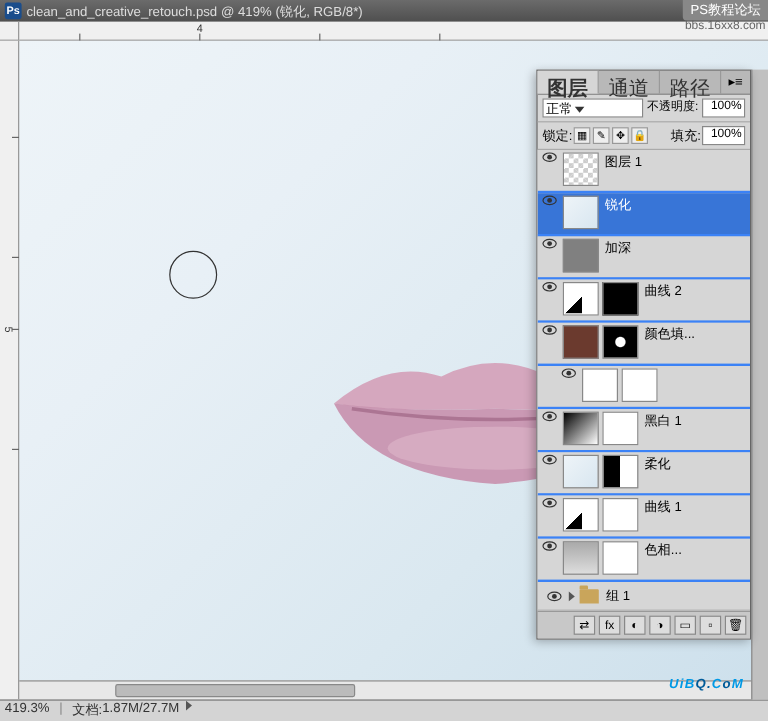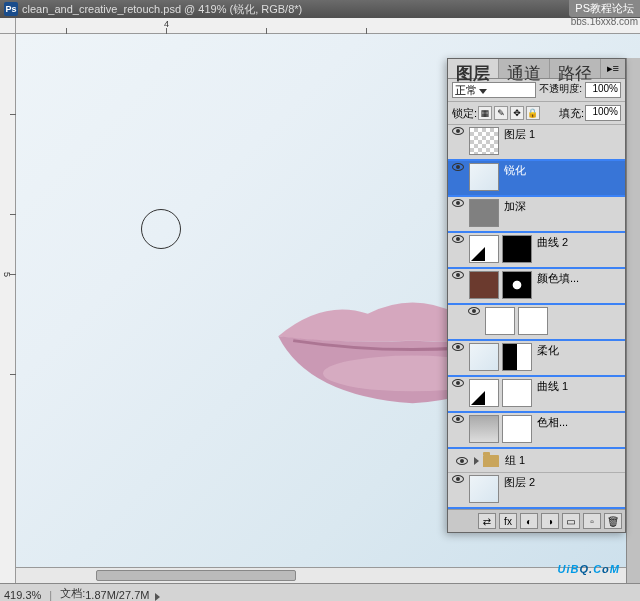--- a/index.html
+++ b/index.html
@@ -17,21 +17,21 @@
 .ruler-h .tick-num{position:absolute;top:1px;font-size:9px;color:#333}
 .ruler-v .tick{position:absolute;left:10px;height:1px;width:6px;background:#666}
 .ruler-v .tick-num{position:absolute;left:2px;font-size:9px;color:#333;writing-mode:vertical-lr}
 .doc{position:absolute;top:16px;left:16px;right:0;bottom:16px;background:linear-gradient(135deg,#eef4f8 0%,#e8f0f6 30%,#dae8f0 70%,#cde0ec 100%);overflow:hidden}
 .face-img{position:absolute;inset:0}
 .lips{position:absolute;top:44%;left:36%;width:55%;height:28%}
 .lips svg{width:100%;height:100%}
 .brush-cursor{position:absolute;top:175px;left:125px;width:40px;height:40px;border:1px solid #333;border-radius:50%}
 .hscroll{position:absolute;bottom:0;left:16px;right:0;height:16px;background:#e8e8e8;border-top:1px solid #999}
 .hscroll-thumb{position:absolute;left:80px;width:200px;top:2px;bottom:2px;background:#bbb;border:1px solid #888;border-radius:2px}
-.statusbar{position:absolute;bottom:0;left:0;right:0;height:18px;background:#d4d4d4;display:flex;align-items:flex-end;padding:0 4px;font-size:10px;color:#333;border-top:1px solid #888}
+.statusbar{position:absolute;bottom:0;left:0;right:0;height:18px;background:#d4d4d4;display:flex;align-items:flex-start;padding:0 4px;font-size:10px;color:#333;border-top:1px solid #888}
 .status-sep{margin:0 8px;color:#888}
 .layers-panel{position:absolute;top:58px;right:14px;width:179px;background:#d6d6d6;border:1px solid #666;box-shadow:-2px 2px 8px rgba(0,0,0,0.3);z-index:50}
 .panel-tabs{display:flex;background:#b8b8b8;border-bottom:1px solid #888;height:20px}
 .panel-tab{padding:3px 8px;font-size:17px;color:#333;cursor:pointer;border-right:1px solid #999}
 .panel-tab.active{background:#d6d6d6;font-weight:bold}
 .panel-close{margin-left:auto;padding:3px 6px}
 .blend-row{display:flex;padding:3px 4px;gap:3px;border-bottom:1px solid #aaa}
 .blend-select{flex:1;height:16px;background:#fff;border:1px solid #888;font-size:10px;padding:0 2px}
 .opacity-label{font-size:10px}
 .opacity-input{width:36px;height:16px;background:#fff;border:1px solid #888;font-size:10px;text-align:right;padding-right:2px}
@@ -191,20 +191,28 @@
         <div class="thumb white">
           <div class="adj-icon hist-icon"></div>
         </div>
         <div class="mask white"></div>
         <span class="layer-name"></span>
       </div>
       <div class="layer-row">
         <div class="vis-col">
           <div class="eye"></div>
         </div>
+        <div class="thumb gradient"></div>
+        <div class="mask white"></div>
+        <span class="layer-name">黑白 1</span>
+      </div>
+      <div class="layer-row">
+        <div class="vis-col">
+          <div class="eye"></div>
+        </div>
         <div class="thumb face"></div>
         <div class="mask half"></div>
         <span class="layer-name">柔化</span>
       </div>
       <div class="layer-row">
         <div class="vis-col">
           <div class="eye"></div>
         </div>
         <div class="thumb white">
           <div class="adj-icon curves-icon"></div>
@@ -220,27 +228,20 @@
         <div class="mask white"></div>
         <span class="layer-name">色相...</span>
       </div>
       <div class="group-row">
         <div class="vis-col">
           <div class="eye"></div>
         </div>
         <span class="tri-r"></span>
         <div class="folder-icon"></div>
         <span class="layer-name">组 1</span>
-      </div>
-      <div class="layer-row">
-        <div class="vis-col">
-          <div class="eye"></div>
-        </div>
-        <div class="thumb face"></div>
-        <span class="layer-name">图层 2</span>
       </div>
     </div>
   <div class="panel-footer">
     <div class="footer-btn">⇄</div>
     <div class="footer-btn">fx</div>
     <div class="footer-btn">◐</div>
     <div class="footer-btn">◑</div>
     <div class="footer-btn">▭</div>
     <div class="footer-btn">▫</div>
     <div class="footer-btn">🗑</div>

